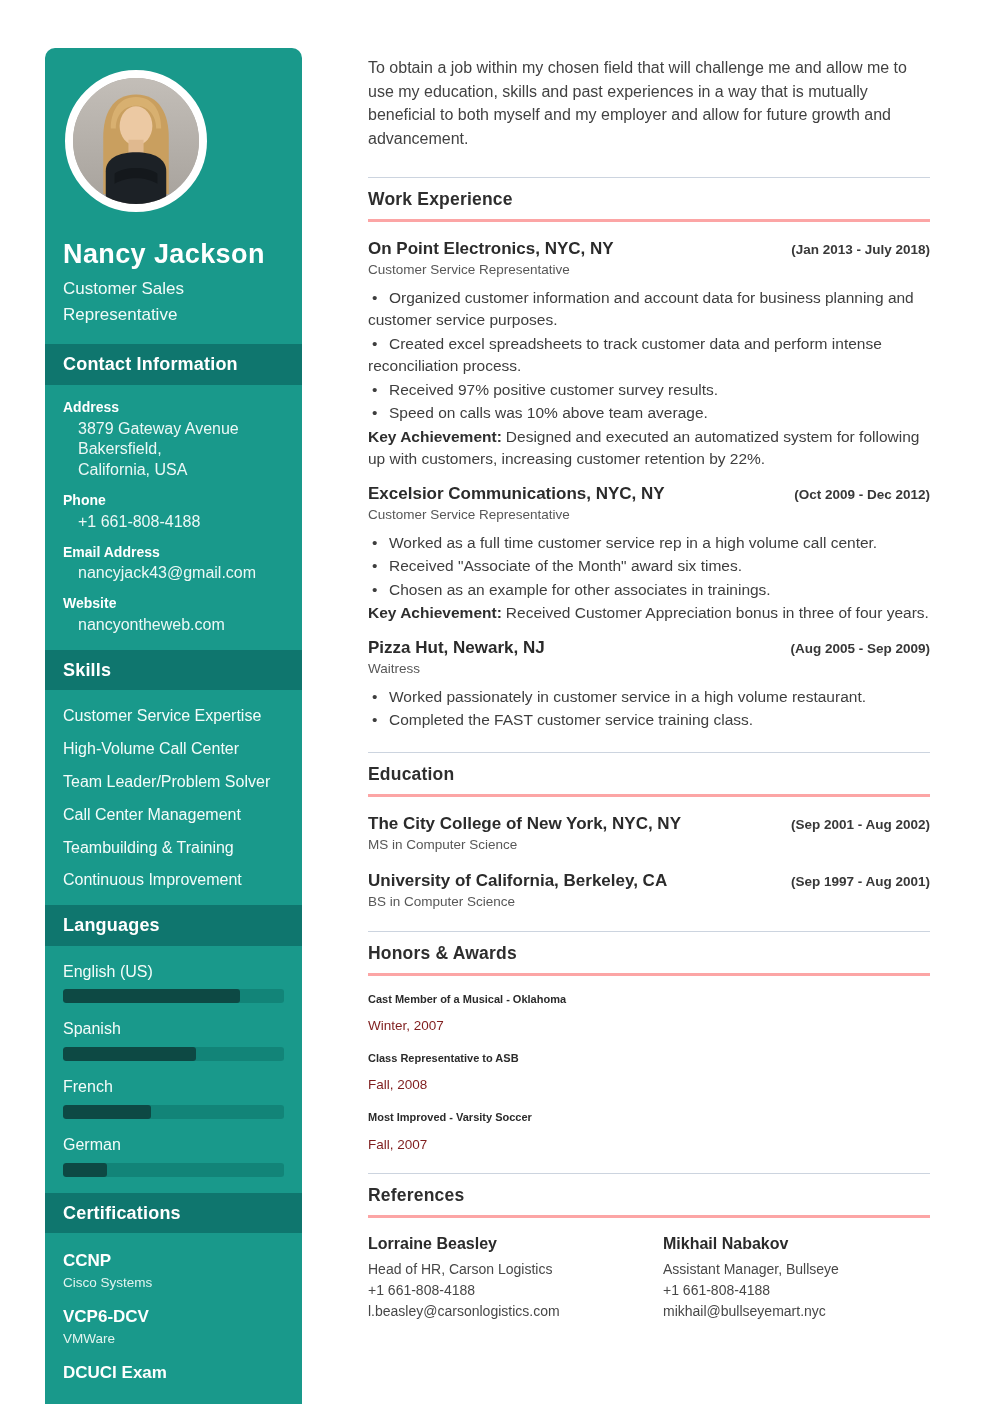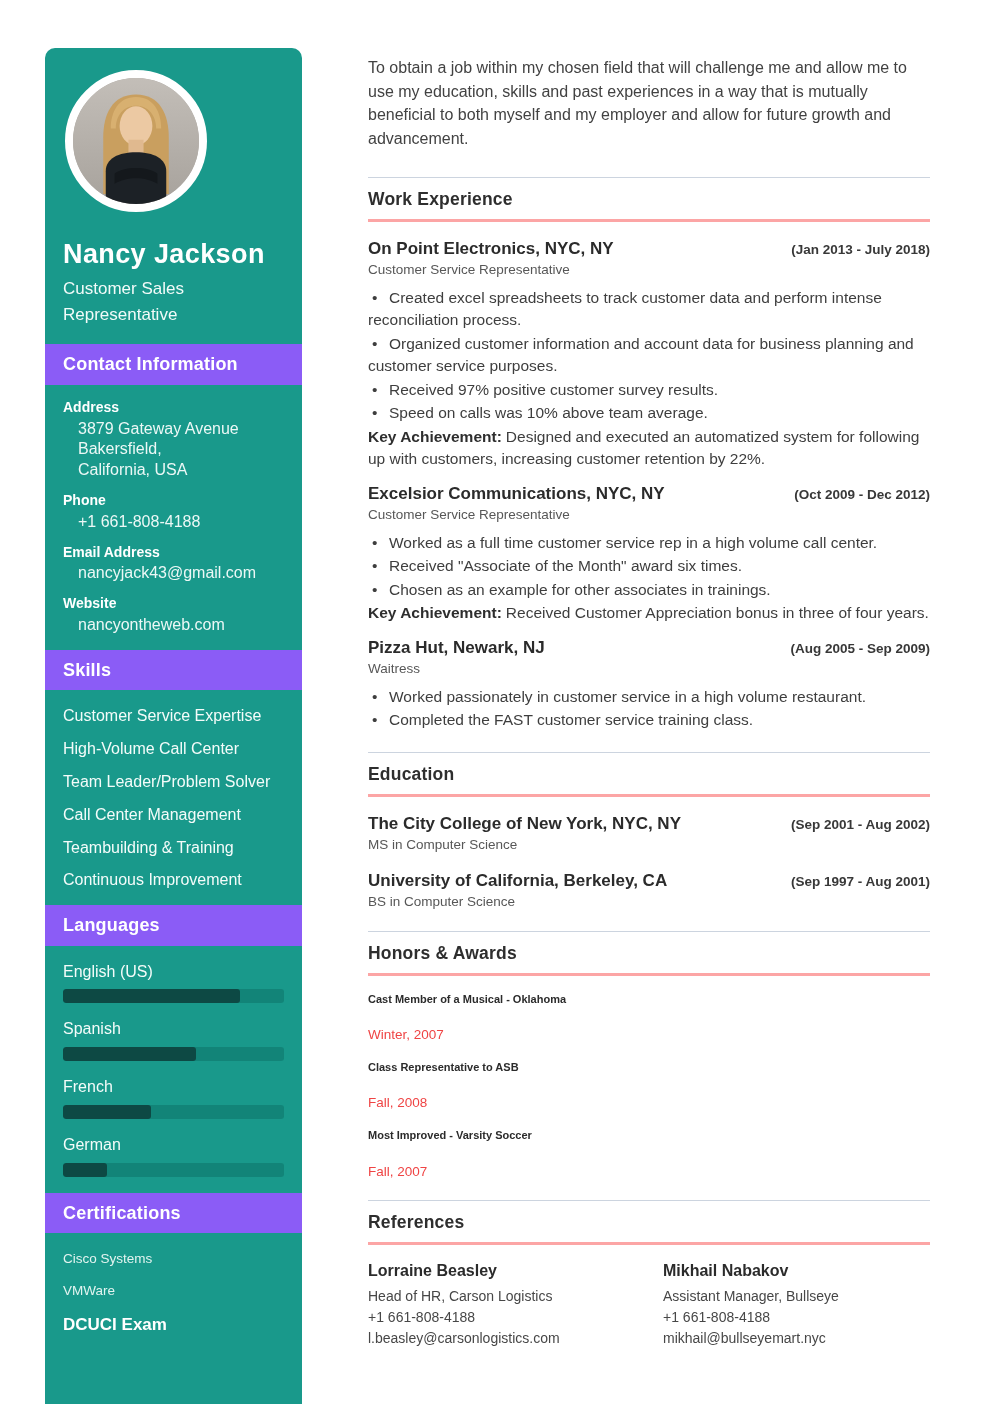--- a/index.html
+++ b/index.html
@@ -15,21 +15,21 @@
     background:#19998B;border-radius:10px 10px 0 0;color:#fff;overflow:hidden;
   }
   .photo-ring{
     width:126px;height:126px;border:8px solid #ffffff;border-radius:50%;
     margin:22px 0 0 20px;overflow:hidden;background:#b3aea8;
   }
   .photo-ring svg{display:block;width:100%;height:100%;}
   .name{font-size:27px;font-weight:bold;margin:26px 18px 0;letter-spacing:.4px;line-height:1.2;}
   .job-title{font-size:17px;margin:6px 18px 0;line-height:1.5;color:#f2fbf9;}
   .band{
-    margin-top:14px;background:#8b5cf6;padding:9px 18px;
+    margin-top:14px;background:#0f766e;padding:9px 18px;
     font-size:18px;font-weight:bold;line-height:1.25;letter-spacing:.2px;
   }
   .band.first{margin-top:17px;}
   .side-content{padding:14px 18px 0;}
   .cgroup{margin-bottom:11px;}
   .clabel{font-size:14px;font-weight:bold;line-height:1.2;margin-bottom:3px;}
   .cvalue{font-size:16px;line-height:1.3;color:#ecf8f6;white-space:pre-line;margin-left:15px;}
   .side-content.skills{padding-top:16px;}
   .skill-item{font-size:16px;line-height:1.3;margin-bottom:12px;color:#f4fcfa;}
   .side-content.langs{padding-top:16px;}
@@ -57,21 +57,21 @@
   .company{margin:0;font-size:17px;font-weight:bold;line-height:1.25;color:#2b2b2b;}
   .date{font-size:13.5px;font-weight:600;color:#383838;white-space:nowrap;margin-left:12px;}
   .role{font-size:13.5px;line-height:1.25;color:#575757;margin-top:3px;}
   .bullets{margin-top:8px;}
   .bullet,.key{margin:0 0 1px;font-size:15.5px;line-height:1.45;color:#3e3e3e;}
   .dot{display:inline-block;width:21px;padding-left:4px;box-sizing:border-box;}
   .key b{color:#2e2e2e;margin-right:4px;}
   .edu-entry{margin-bottom:16px;}
   .honor{margin-bottom:16px;}
   .honor h3{margin:0;font-size:11px;font-weight:bold;line-height:1.3;color:#2b2b2b;}
-  .honor .when{font-size:13.5px;line-height:1.25;color:#ef4444;margin-top:21px;}
+  .honor .when{font-size:13.5px;line-height:1.25;color:#7f1d1d;margin-top:12px;}
   .refs{display:grid;grid-template-columns:295px auto;}
   .ref h3{margin:0 0 4px;font-size:16px;font-weight:bold;line-height:1.3;color:#2b2b2b;}
   .ref .rline{font-size:14px;line-height:1.5;color:#474747;}
 </style>
 </head>
 <body>
 
 <div class="page">
 
   <aside class="sidebar">
@@ -153,23 +153,25 @@
         <div class="lang-name">German</div>
         <div class="bar-track">
             <div class="bar-fill" style="width: 20%;"></div>
           </div>
       </div>
     </div>
 
     <div class="band">Certifications</div>
     <div class="side-content certs">
       <div class="cert">
+        <div class="cert-name">CCNP</div>
         <div class="cert-org">Cisco Systems</div>
       </div>
       <div class="cert">
+        <div class="cert-name">VCP6-DCV</div>
         <div class="cert-org">VMWare</div>
       </div>
       <div class="cert">
         <div class="cert-name">DCUCI Exam</div>
         <div class="cert-org"></div>
       </div>
     </div>
   </aside>
 
   <main class="main">
@@ -180,22 +182,22 @@
       <h2>Work Experience</h2>
     </div>
 
     <section class="entry">
       <div class="entry-head">
         <h3 class="company">On Point Electronics, NYC, NY</h3>
         <span class="date">(Jan 2013 - July 2018)</span>
       </div>
       <div class="role">Customer Service Representative</div>
       <div class="bullets">
+        <p class="bullet"><span class="dot">•</span><span>Organized customer information and account data for business planning and customer service purposes.</span></p>
         <p class="bullet"><span class="dot">•</span><span>Created excel spreadsheets to track customer data and perform intense reconciliation process.</span></p>
-        <p class="bullet"><span class="dot">•</span><span>Organized customer information and account data for business planning and customer service purposes.</span></p>
         <p class="bullet"><span class="dot">•</span><span>Received 97% positive customer survey results.</span></p>
         <p class="bullet"><span class="dot">•</span><span>Speed on calls was 10% above team average.</span></p>
         <p class="key"><b>Key Achievement:</b><span>Designed and executed an automatized system for following up with customers, increasing customer retention by 22%.</span></p>
       </div>
     </section>
 
     <section class="entry">
       <div class="entry-head">
         <h3 class="company">Excelsior Communications, NYC, NY</h3>
         <span class="date">(Oct 2009 - Dec 2012)</span>

